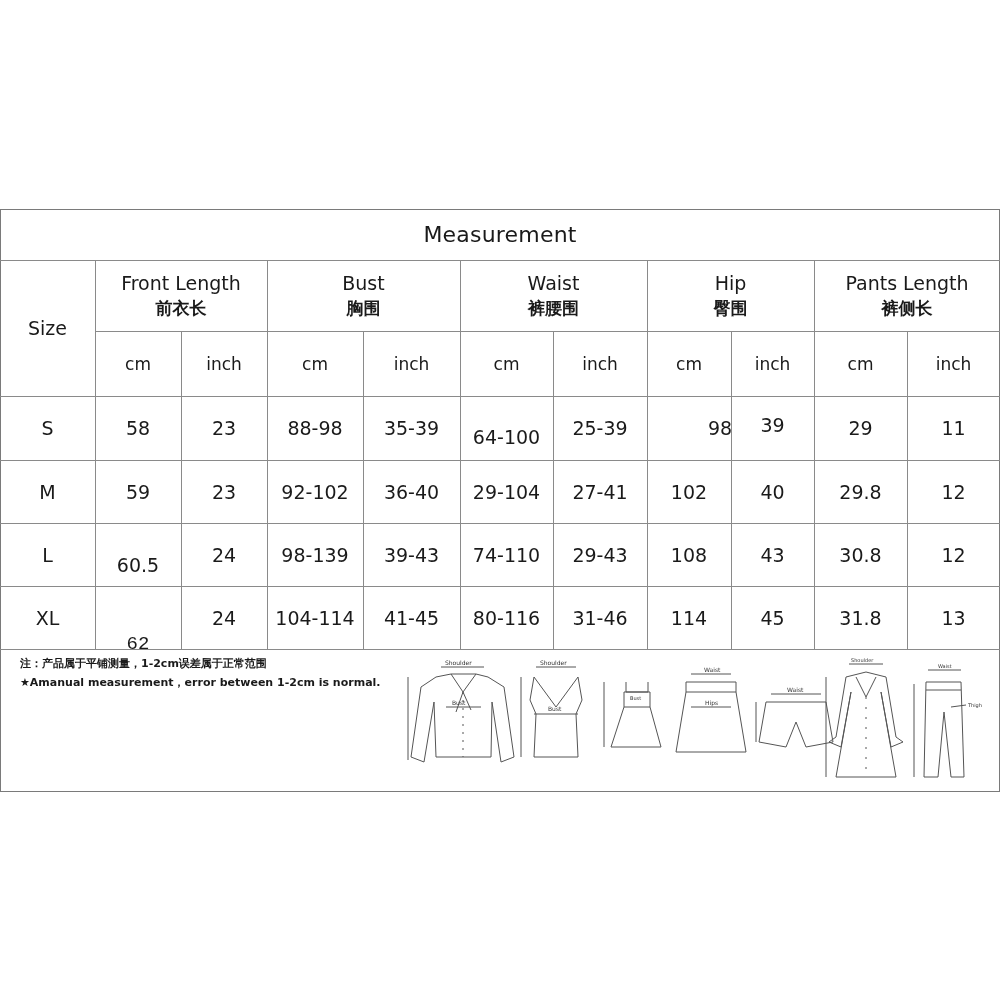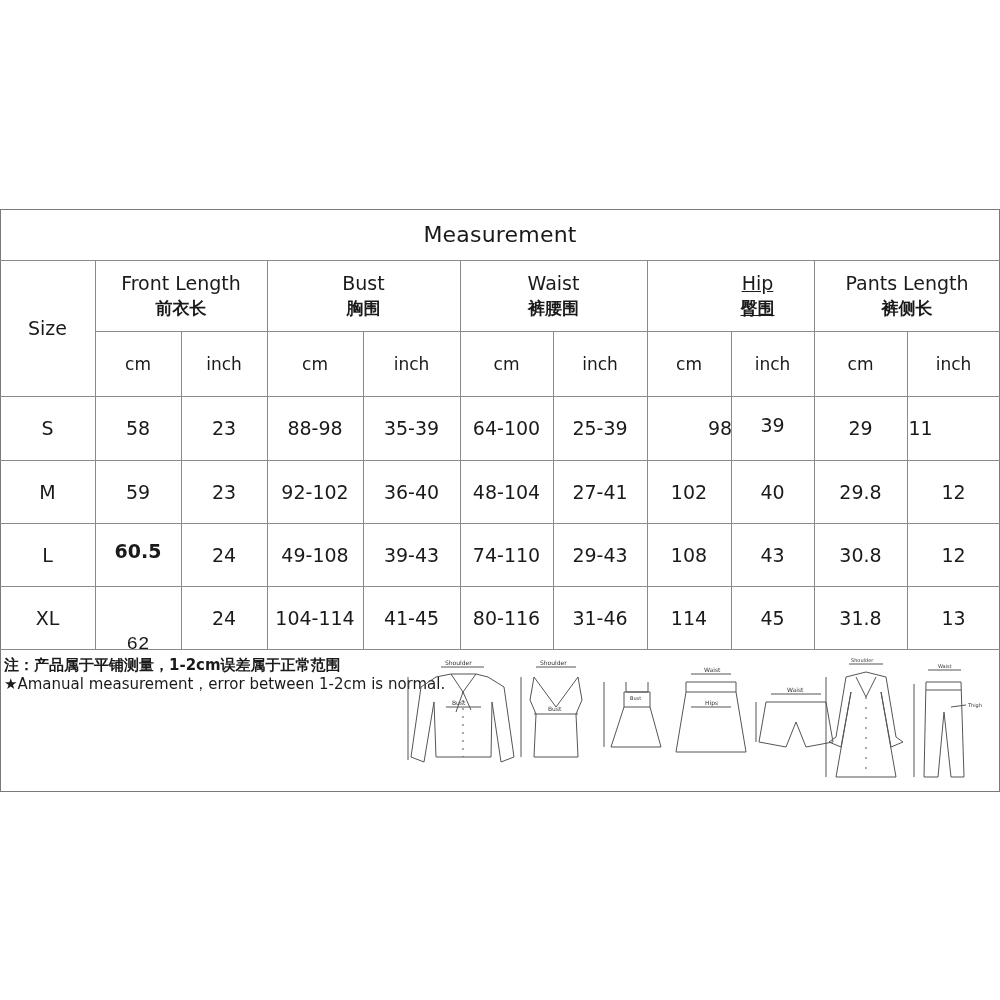--- a/index.html
+++ b/index.html
@@ -9,23 +9,23 @@
            border:1px solid #7a7a7a; box-sizing:content-box; }
   .cell { position:absolute; display:flex; flex-direction:column; align-items:center;
           justify-content:center; text-align:center; box-sizing:border-box; }
   .title { font-size:22px; font-weight:500; letter-spacing:0.2px; }
   .hdr-en { font-size:19px; line-height:24px; }
   .hdr-cn { font-size:17px; font-weight:bold; line-height:26px; }
   .unit { font-size:17px; }
   .val { font-size:19px; }
   .hline { position:absolute; height:1px; background:#8a8a8a; }
   .vline { position:absolute; width:1px; background:#8a8a8a; }
-  .note { position:absolute; left:4px; font-size:15px; white-space:nowrap; }
+  .note { position:absolute; left:20px; font-size:11px; white-space:nowrap; }
   .note.cn { top:656px; font-weight:bold; }
-  .note.en { top:675px; }
+  .note.en { top:675px;font-weight:bold; }
   .diagram { position:absolute; left:396px; top:652px; width:600px; height:135px; }
 </style>
 </head>
 <body>
 
 <div class="sheet"></div>
 
 <div class="cell title" style="left:0;top:209px;width:1000px;height:51px;">Measurement</div>
 
 <div class="cell hdr-en" style="left:0;top:260px;width:95px;height:136px;">Size</div>
@@ -35,21 +35,21 @@
   <span class="hdr-cn">前衣长</span>
 </div>
 <div class="cell" style="left:267px;top:260px;width:193px;height:71px;">
   <span class="hdr-en">Bust</span>
   <span class="hdr-cn">胸围</span>
 </div>
 <div class="cell" style="left:460px;top:260px;width:187px;height:71px;">
   <span class="hdr-en">Waist</span>
   <span class="hdr-cn">裤腰围</span>
 </div>
-<div class="cell" style="left:674px;top:260px;width:167px;height:71px;text-decoration:underline;">
+<div class="cell" style="left:647px;top:260px;width:167px;height:71px;">
   <span class="hdr-en">Hip</span>
   <span class="hdr-cn">臀围</span>
 </div>
 <div class="cell" style="left:814px;top:260px;width:186px;height:71px;">
   <span class="hdr-en">Pants Length</span>
   <span class="hdr-cn">裤侧长</span>
 </div>
 
 <div class="cell unit" style="left:95px;top:331px;width:86px;height:65px;">cm</div>
 <div class="cell unit" style="left:181px;top:331px;width:86px;height:65px;">inch</div>
@@ -61,41 +61,41 @@
 <div class="cell unit" style="left:731px;top:331px;width:83px;height:65px;">inch</div>
 <div class="cell unit" style="left:814px;top:331px;width:93px;height:65px;">cm</div>
 <div class="cell unit" style="left:907px;top:331px;width:93px;height:65px;">inch</div>
 
 <div id="rows">
     <div class="cell val" style="left: 0px; top: 396px; width: 95px; height: 64px;">S</div>
     <div class="cell val" style="left: 95px; top: 396px; width: 86px; height: 64px;">58</div>
     <div class="cell val" style="left: 181px; top: 396px; width: 86px; height: 64px;">23</div>
     <div class="cell val" style="left: 267px; top: 396px; width: 96px; height: 64px;">88-98</div>
     <div class="cell val" style="left: 363px; top: 396px; width: 97px; height: 64px;">35-39</div>
-    <div class="cell val" style="left: 460px; top: 396px; width: 93px; height: 64px;">64-100</div>
+    <div class="cell val" style="left: 460px; top: 405px; width: 93px; height: 64px;">64-100</div>
     <div class="cell val" style="left: 553px; top: 396px; width: 94px; height: 64px;">25-39</div>
     <div class="cell val" style="left: 647px; top: 396px; width: 84px; height: 64px; margin-left: 31px;">98</div>
     <div class="cell val" style="left: 731px; top: 393px; width: 83px; height: 64px;">39</div>
     <div class="cell val" style="left: 814px; top: 396px; width: 93px; height: 64px;">29</div>
-    <div class="cell val" style="left: 874px; top: 396px; width: 93px; height: 64px;">11</div>
+    <div class="cell val" style="left: 907px; top: 396px; width: 93px; height: 64px;">11</div>
     <div class="cell val" style="left: 0px; top: 460px; width: 95px; height: 63px;">M</div>
     <div class="cell val" style="left: 95px; top: 460px; width: 86px; height: 63px;">59</div>
     <div class="cell val" style="left: 181px; top: 460px; width: 86px; height: 63px;">23</div>
     <div class="cell val" style="left: 267px; top: 460px; width: 96px; height: 63px;">92-102</div>
     <div class="cell val" style="left: 363px; top: 460px; width: 97px; height: 63px;">36-40</div>
-    <div class="cell val" style="left: 460px; top: 460px; width: 93px; height: 63px;">48-104</div>
+    <div class="cell val" style="left: 460px; top: 460px; width: 93px; height: 63px;">29-104</div>
     <div class="cell val" style="left: 553px; top: 460px; width: 94px; height: 63px;">27-41</div>
     <div class="cell val" style="left: 647px; top: 460px; width: 84px; height: 63px;">102</div>
     <div class="cell val" style="left: 731px; top: 460px; width: 83px; height: 63px;">40</div>
     <div class="cell val" style="left: 814px; top: 460px; width: 93px; height: 63px;">29.8</div>
     <div class="cell val" style="left: 907px; top: 460px; width: 93px; height: 63px;">12</div>
     <div class="cell val" style="left: 0px; top: 523px; width: 95px; height: 63px;">L</div>
-    <div class="cell val" style="left: 95px; top: 519px; width: 86px; height: 63px; font-weight: bold;">60.5</div>
+    <div class="cell val" style="left: 95px; top: 533px; width: 86px; height: 63px;">60.5</div>
     <div class="cell val" style="left: 181px; top: 523px; width: 86px; height: 63px;">24</div>
-    <div class="cell val" style="left: 267px; top: 523px; width: 96px; height: 63px;">49-108</div>
+    <div class="cell val" style="left: 267px; top: 523px; width: 96px; height: 63px;">98-139</div>
     <div class="cell val" style="left: 363px; top: 523px; width: 97px; height: 63px;">39-43</div>
     <div class="cell val" style="left: 460px; top: 523px; width: 93px; height: 63px;">74-110</div>
     <div class="cell val" style="left: 553px; top: 523px; width: 94px; height: 63px;">29-43</div>
     <div class="cell val" style="left: 647px; top: 523px; width: 84px; height: 63px;">108</div>
     <div class="cell val" style="left: 731px; top: 523px; width: 83px; height: 63px;">43</div>
     <div class="cell val" style="left: 814px; top: 523px; width: 93px; height: 63px;">30.8</div>
     <div class="cell val" style="left: 907px; top: 523px; width: 93px; height: 63px;">12</div>
     <div class="cell val" style="left: 0px; top: 586px; width: 95px; height: 63px;">XL</div>
     <div class="cell val" style="left: 95px; top: 612px; width: 86px; height: 63px; font-family: Liberation Mono, monospace;">62</div>
     <div class="cell val" style="left: 181px; top: 586px; width: 86px; height: 63px;">24</div>

